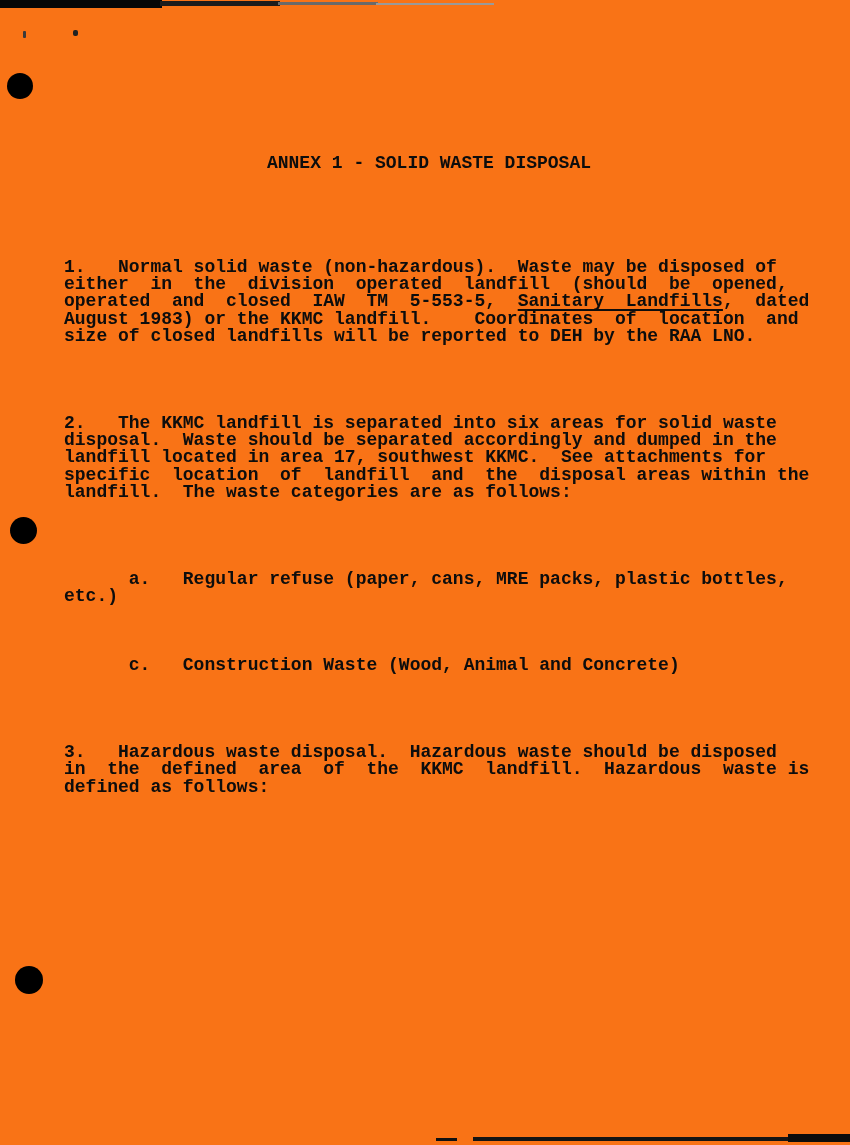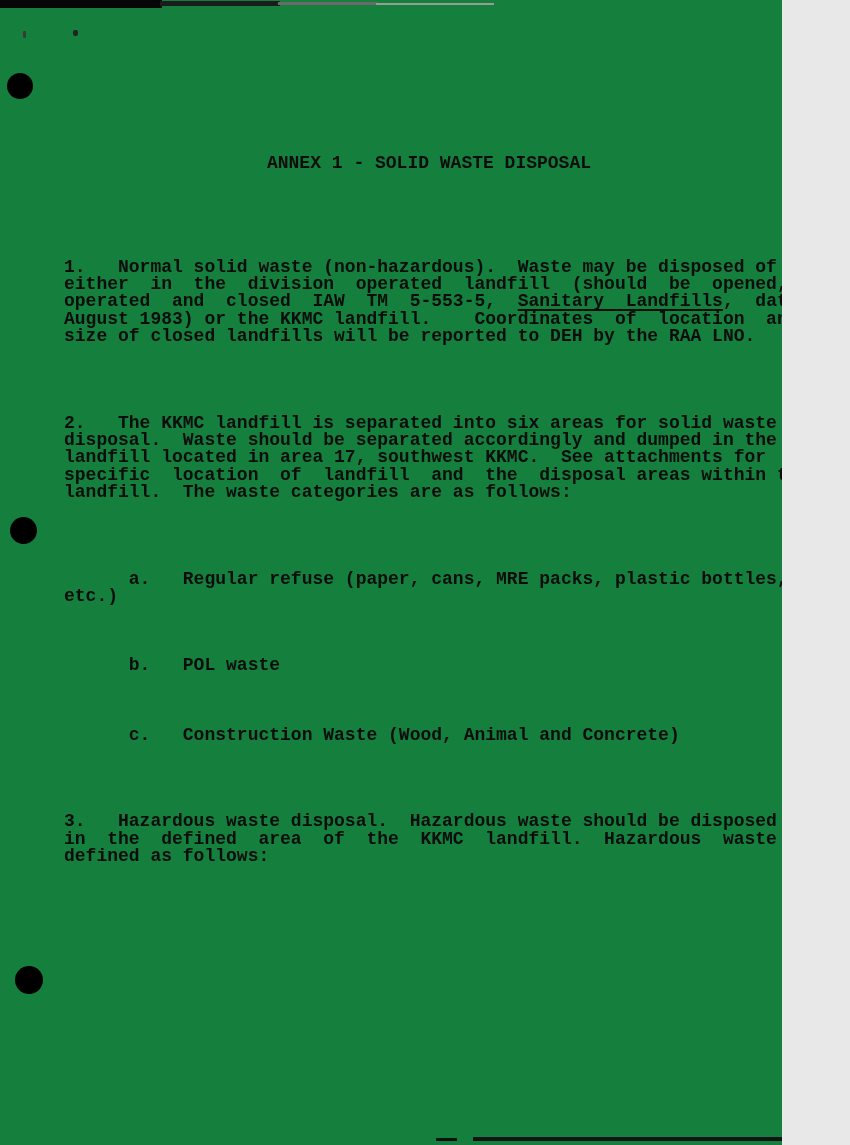--- a/index.html
+++ b/index.html
@@ -1,20 +1,20 @@
 <!DOCTYPE html>
 <html><head>
 <meta charset="utf-8">
 <style>
   html, body { margin: 0; padding: 0; background: #e8e8e8; }
   .page {
     position: relative;
-    width: 782px;
+    width: 850px;
     height: 1145px;
-    background: #15803d;
+    background: #f97316;
     overflow: hidden;
     font-family: "Liberation Mono", "DejaVu Sans Mono", monospace;
   }
   
   .doc {
     position: absolute;
     left: 64px;
     top: 103px;
     width: 756px;
     font-family: "Liberation Mono", "DejaVu Sans Mono", monospace;
@@ -78,21 +78,20 @@
 size of closed landfills will be reported to DEH by the RAA LNO.</span></div>
 
     <div class="block">2.   The KKMC landfill is separated into six areas for solid waste
 disposal.  Waste should be separated accordingly and dumped in the
 landfill located in area 17, southwest KKMC.  See attachments for
 specific  location  of  landfill  and  the  disposal areas within the
 landfill.  The waste categories are as follows:</div>
 
     <div class="block">      a.   Regular refuse (paper, cans, MRE packs, plastic bottles,
 etc.)</div>
-    <div class="block">      b.   POL waste</div>
     <div class="block">      c.   Construction Waste (Wood, Animal and Concrete)</div>
 
     <div class="block">3.   Hazardous waste disposal.  Hazardous waste should be disposed
 in  the  defined  area  of  the  KKMC  landfill.  Hazardous  waste is
 defined as follows:</div>
 
     
     
     
     

